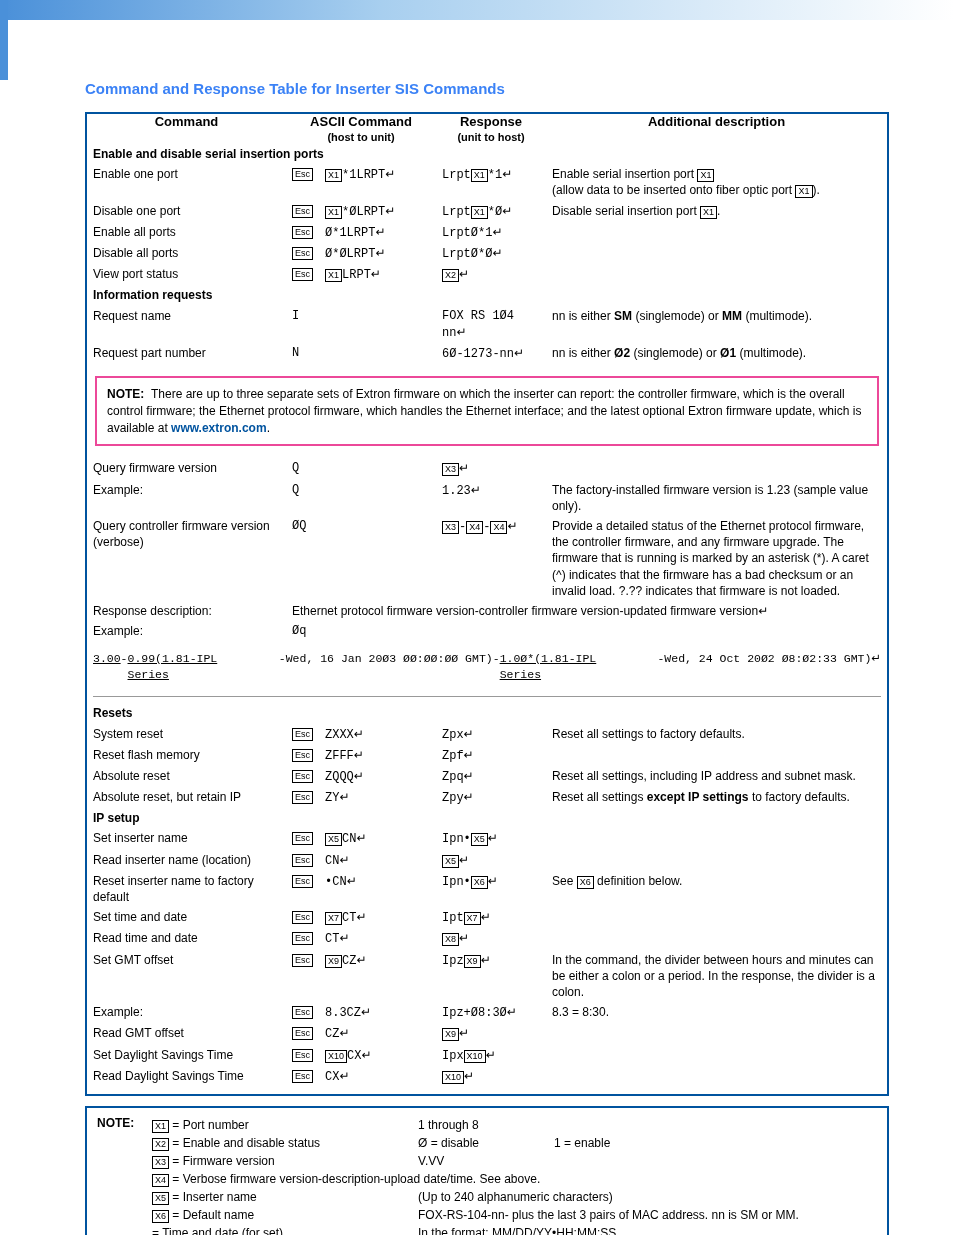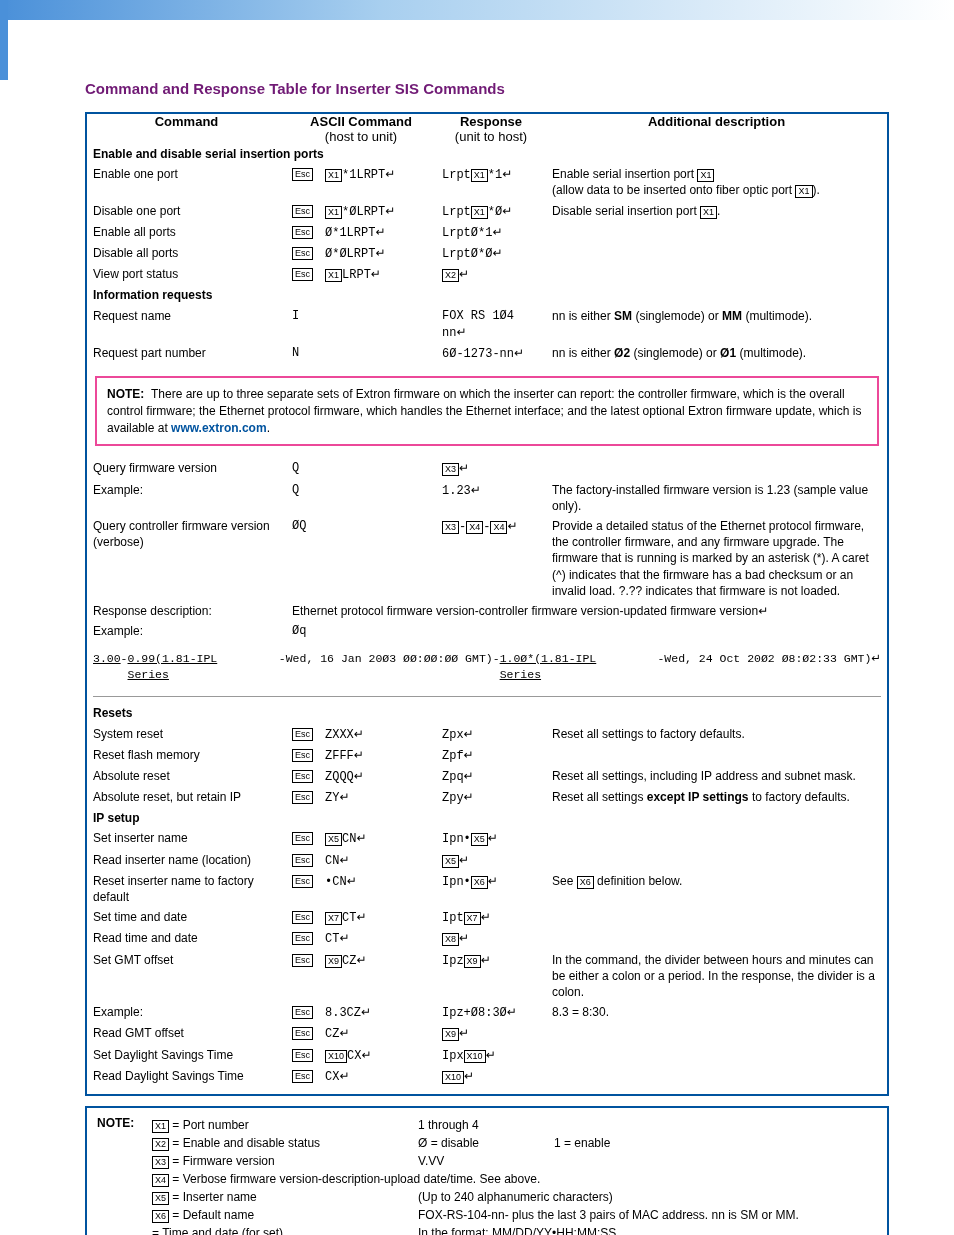--- a/index.html
+++ b/index.html
@@ -1,24 +1,24 @@
 <!DOCTYPE html>
 <html><head>
 <meta charset="utf-8">
 <style>
 *{box-sizing:border-box;margin:0;padding:0}
 body{font-family:Arial,Helvetica,sans-serif;font-size:12px;color:#000;background:#fff;width:954px}
 .top-bar{height:20px;background:linear-gradient(to right,#4a90d9 0%,#a8cfef 40%,#fff 100%);margin-bottom:60px}
 .left-stripe{position:absolute;left:0;top:0;width:8px;height:80px;background:#4a90d9}
 .page{padding:0 65px 40px 85px}
-h2{color:#701a75;font-size:15px;font-weight:bold;margin-bottom:15px}
+h2{color:#3b82f6;font-size:15px;font-weight:bold;margin-bottom:15px}
 table.main{width:100%;border-collapse:collapse;border:2px solid #00539f}
 table.main th{padding:0 6px;text-align:center;vertical-align:top;font-weight:bold;font-size:13px}
 table.main td{padding:2px 6px;vertical-align:top;font-size:12px;line-height:1.35}
-.sub{font-size:13px;font-weight:normal}
+.sub{font-size:11px;font-weight:bold}
 .sect{font-weight:bold;font-size:13px;padding-top:6px}
 .mono{font-family:'Courier New',monospace;font-size:12px}
 .esc{display:inline-block;border:1px solid #000;padding:0 2px;font-size:9px;font-family:Arial;line-height:11px;vertical-align:1px;margin-right:12px}
 .xk{display:inline-block;border:1px solid #000;padding:0 2px;font-size:9px;font-family:Arial;line-height:11px;vertical-align:0}
 .ret{font-family:Arial}
 .ital{}
 .note-box{border:2px solid #ec4899;padding:8px 10px;margin:6px 0;font-size:12px;line-height:1.4}
 .note-box strong{font-weight:bold}
 a.link{color:#00539f;font-weight:bold;text-decoration:none}
 .legend{border:2px solid #00539f;padding:8px 10px;margin-top:10px;font-size:12px}
@@ -248,21 +248,21 @@
         </tr>
 </tbody>
     </table>
 
 <div class="legend">
  <div style="display:flex">
   <div style="width:55px"><strong>NOTE:</strong></div>
   <div style="flex:1">
    <div class="legend-row">
             <div class="lc1"><span class="xk">X1</span><span> = Port number</span></div>
-            <div>1 through 4</div>
+            <div>1 through 8</div>
           </div>
    <div class="legend-row">
             <div class="lc1"><span class="xk">X2</span><span> = Enable and disable status</span></div>
             <div class="lc2">Ø = disable</div>
             <div>1 = enable</div>
           </div>
    <div class="legend-row">
             <div class="lc1"><span class="xk">X3</span><span> = Firmware version</span></div>
             <div class="ital">V.VV</div>
           </div>

